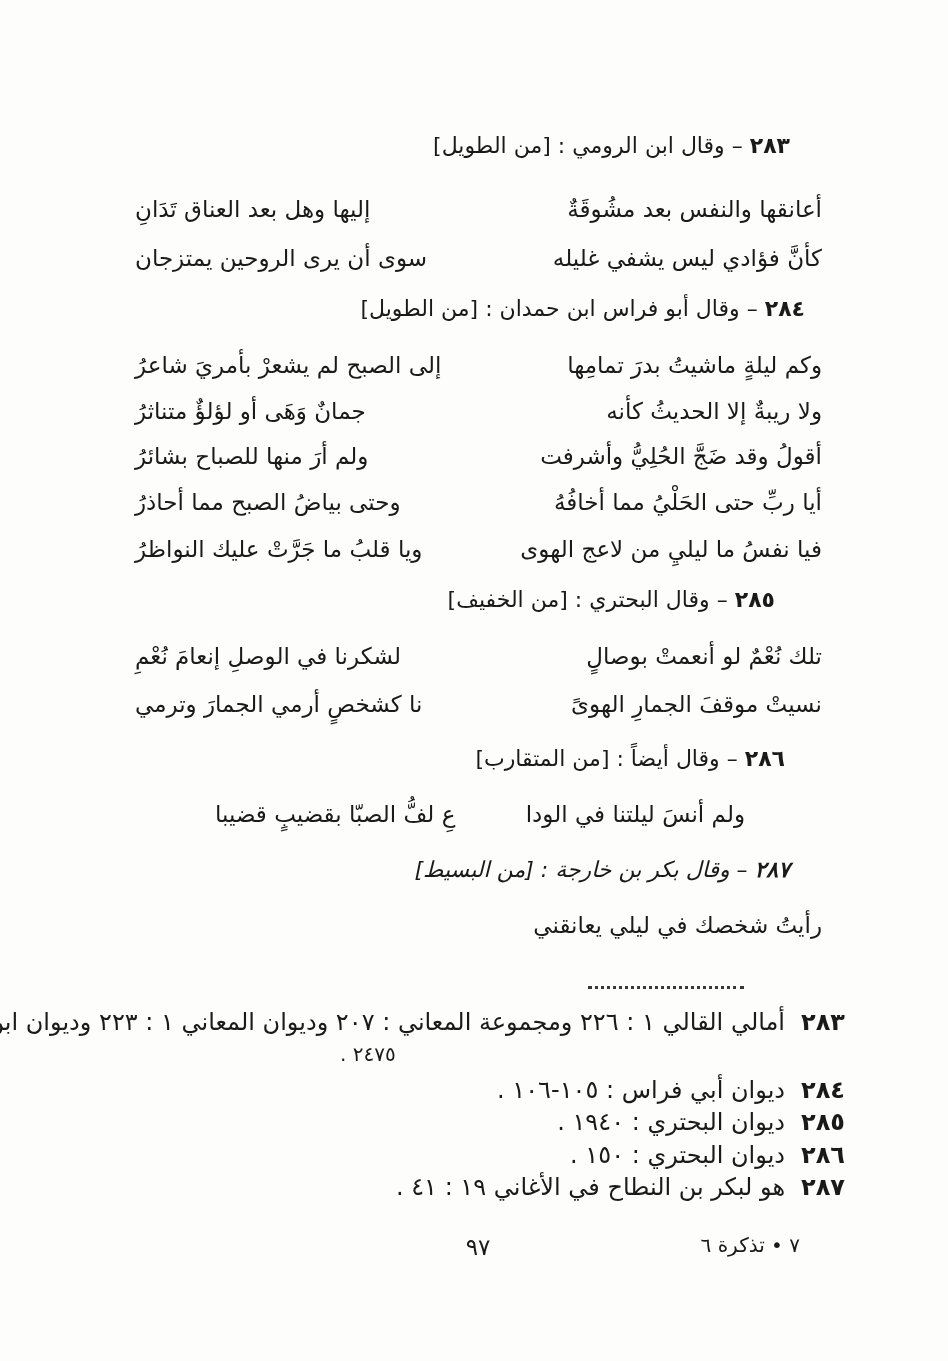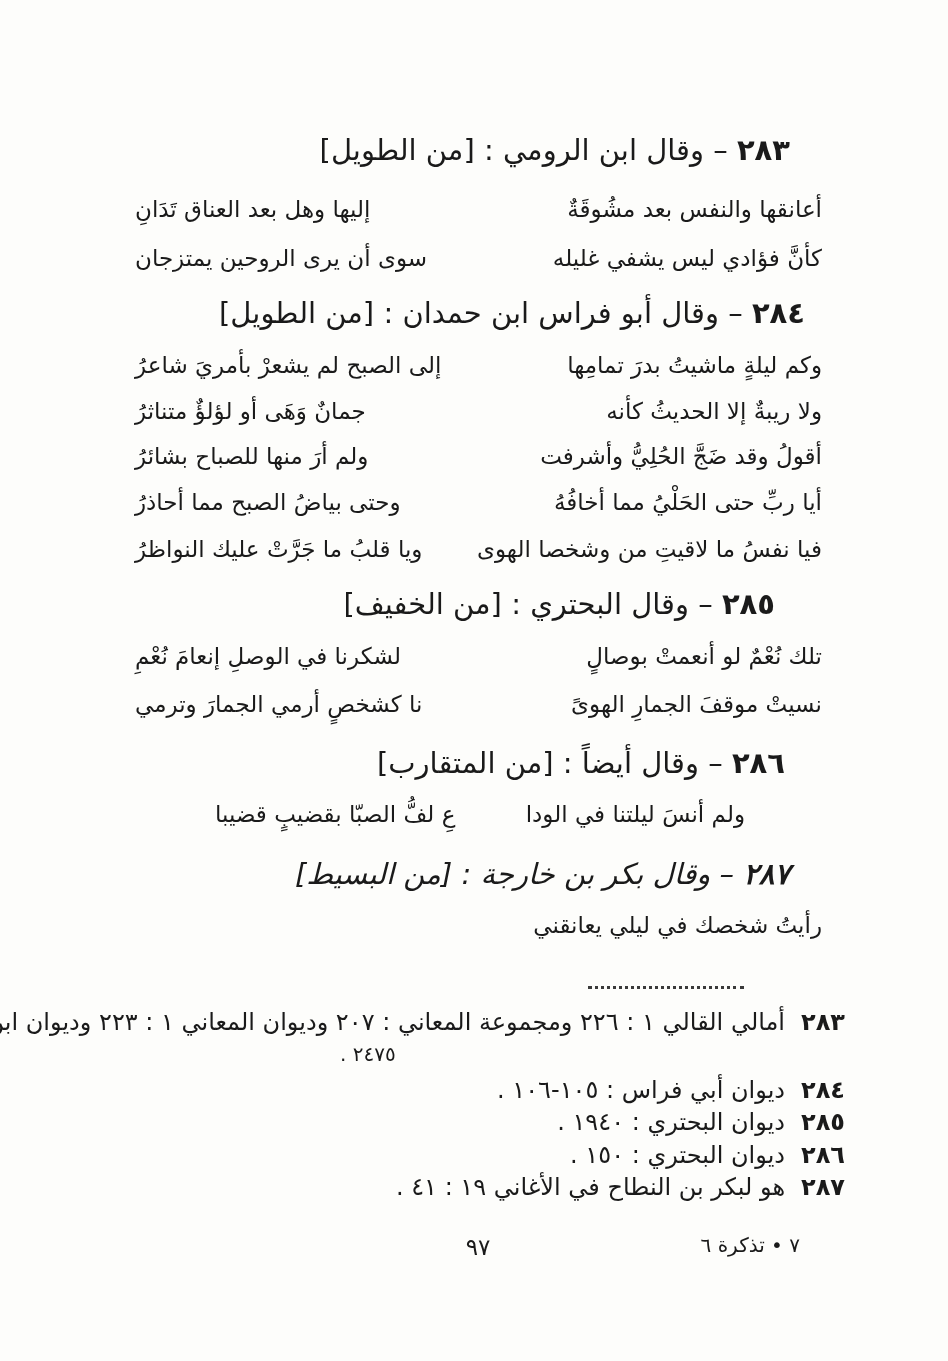--- a/index.html
+++ b/index.html
@@ -5,21 +5,21 @@
   html,body{margin:0;padding:0;background:#ffffff;}
   .page{
     position:relative;
     width:948px;height:1361px;
     background:#fdfdfb;
     color:#1a1a1a;
     font-family:"DejaVu Sans", sans-serif;
     direction:rtl;
     overflow:hidden;
   }
-  .heading{position:absolute;font-size:29px;white-space:nowrap;}
+  .heading{position:absolute;font-size:22px;white-space:nowrap;}
   .heading .hnum{font-weight:bold;letter-spacing:1px;}
   .heading .htitle{font-weight:500;}
   .verse{
     position:absolute;display:flex;justify-content:space-between;
     font-size:23px;white-space:nowrap;
   }
   .verse.std{right:126px;left:135px;}
   .verse.narrow{right:203px;left:215px;}
   .verse.center287{right:126px;left:140px;}
   .hemi{display:inline-block;}
@@ -62,21 +62,21 @@
   </div>
   <div class="verse std" style="top:443px;">
     <span class="hemi">أقولُ وقد ضَجَّ الحُلِيُّ وأشرفت</span>
     <span class="hemi">ولم أرَ منها للصباح بشائرُ</span>
   </div>
   <div class="verse std" style="top:489px;">
     <span class="hemi">أيا ربِّ حتى الحَلْيُ مما أخافُهُ</span>
     <span class="hemi">وحتى بياضُ الصبح مما أحاذرُ</span>
   </div>
   <div class="verse std" style="top:536px;">
-    <span class="hemi">فيا نفسُ ما لاقيتِ من وشخصا الهوى</span>
+    <span class="hemi">فيا نفسُ ما ليليِ من لاعج الهوى</span>
     <span class="hemi">ويا قلبُ ما جَرَّتْ عليك النواظرُ</span>
   </div>
 
   <div class="heading" style="top:587px;right:173px;">
     <span class="hnum">٢٨٥</span>
     <span class="htitle">– وقال البحتري : [من الخفيف]</span>
   </div>
   <div class="verse std" style="top:643px;">
     <span class="hemi">تلك نُعْمٌ لو أنعمتْ بوصالٍ</span>
     <span class="hemi">لشكرنا في الوصلِ إنعامَ نُعْمِ</span>

